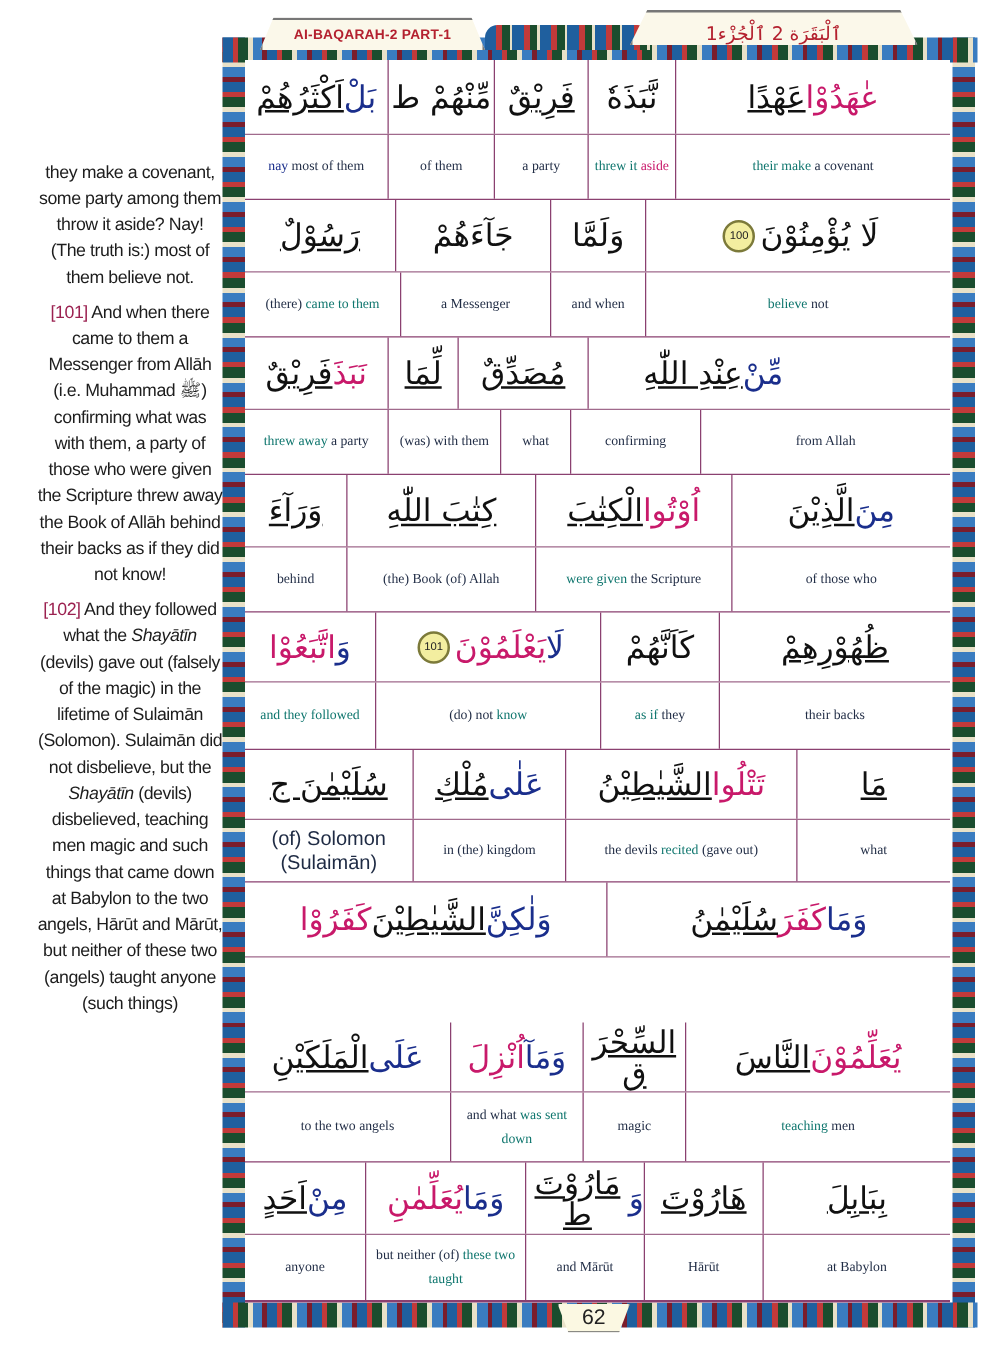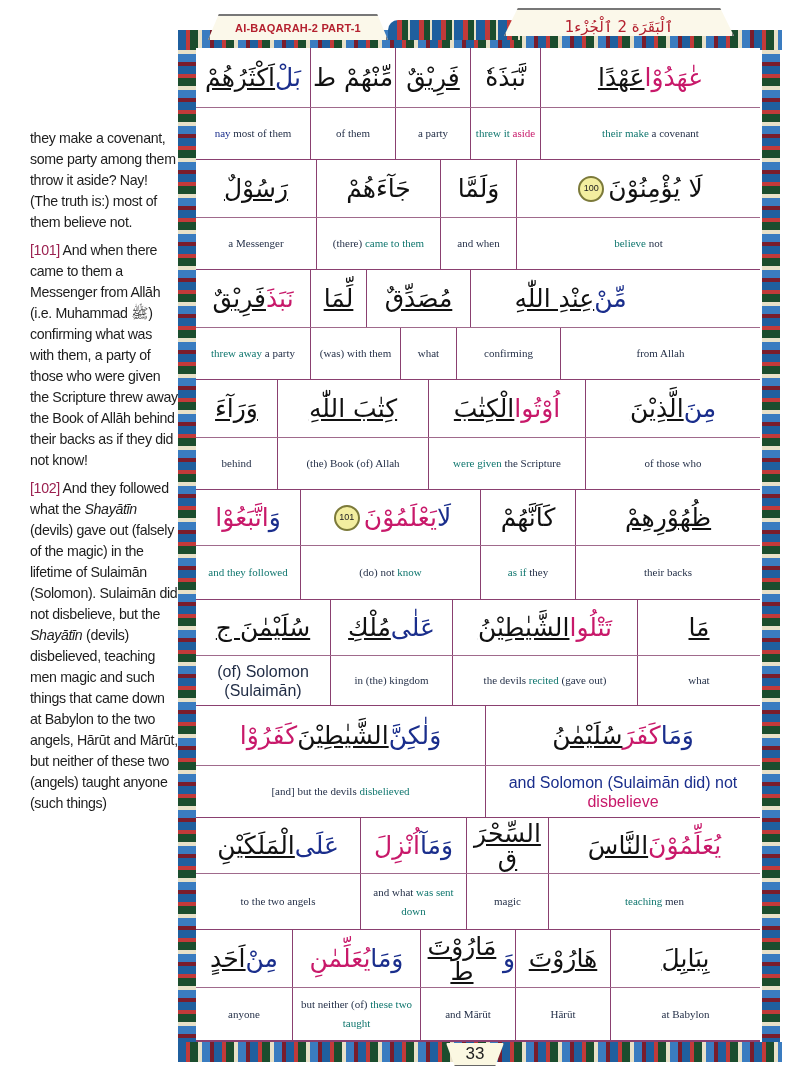--- a/index.html
+++ b/index.html
@@ -8,21 +8,21 @@
     background:#ffffff;
     font-family:"Liberation Serif", serif;
   }
   
   .side-text {
     position:absolute; left:30px; top:128px; width:148px;
     font-family:"Liberation Sans", sans-serif;
     font-size:14.2px; line-height:21px; color:#1d1d1d;
     letter-spacing:-0.35px;
   }
-  .side-text p { margin:0 0 7px 0; }
+  .side-text p { margin:0 0 7px 0;text-align:center; }
   .side-text .vnum { color:#9b2150; }
   .side-text em { font-style:italic; }
   .frame-top, .frame-bottom {
     position:absolute; left:178px; width:604px; height:20px;
     background:repeating-linear-gradient(90deg,#1f5f9e 0 8px,#c23a3a 8px 12px,#1b4d2e 12px 20px,#e8e1c8 20px 24px,#3a7cc0 24px 32px,#7a1d2c 32px 36px);
   }
   .frame-top { top:30px; }
   .frame-bottom { top:1042px; }
   .frame-left, .frame-right {
     position:absolute; top:30px; width:18px; height:1032px;
@@ -115,21 +115,21 @@
 <div class="frame-top"></div>
 <div class="frame-bottom"></div>
 <div class="header-ornament"></div>
 
 <div class="plaque plaque-left">
   <span>AI-BAQARAH-2 PART-1</span>
 </div>
 <div class="plaque plaque-right">
   <span>ٱلْبَقَرَة 2 ٱلْجُزْء1</span>
 </div>
-<div class="page-number">33</div>
+<div class="page-number">62</div>
 
 <div class="grid">
 
   <div class="row ar" style="top:0;height:60px">
     <div class="cell" style="width:114px">
         <span class="c-blue">بَلْ </span>
         <span class="c-dark">اَكْثَرُهُمْ</span>
       </div>
     <div class="cell c-blue" style="width:85px">
         <span>مِّنْهُمْ ط</span>
@@ -172,25 +172,25 @@
       </div>
     <div class="cell c-blue" style="width:76px">
         <span>وَلَمَّا</span>
       </div>
     <div class="cell c-pink" style="width:244px">
         <span>لَا يُؤْمِنُوْنَ</span>
         <span class="ayah">100</span>
       </div>
   </div>
   <div class="row en" style="top:170px;height:52px">
+    <div class="cell" style="width:124px">
+        <span><span>(there) </span><span class="c-maroon">came</span><span class="c-maroon"> to them</span></span>
+      </div>
     <div class="cell c-navy" style="width:120px">
         <span>a Messenger</span>
-      </div>
-    <div class="cell" style="width:124px">
-        <span><span>(there) </span><span class="c-maroon">came</span><span class="c-maroon"> to them</span></span>
       </div>
     <div class="cell c-blue" style="width:76px">
         <span>and when</span>
       </div>
     <div class="cell" style="width:244px">
         <span><span class="c-maroon">believe</span><span> not</span></span>
       </div>
   </div>
 
   <div class="row ar" style="top:222px;height:58px">
@@ -326,28 +326,20 @@
         <span class="c-blue">وَلٰكِنَّ </span>
         <span class="c-dark">الشَّيٰطِيْنَ </span>
         <span class="c-pink">كَفَرُوْا</span>
       </div>
     <div class="cell" style="width:275px">
         <span class="c-blue">وَمَا </span>
         <span class="c-pink">كَفَرَ </span>
         <span class="c-dark">سُلَيْمٰنُ</span>
       </div>
   </div>
-  <div class="row en" style="top:718px;height:52px">
-    <div class="cell" style="width:289px">
-        <span><span>[and] but the devils </span><span class="c-maroon">disbelieved</span></span>
-      </div>
-    <div class="cell sans" style="width:275px">
-        <span><span class="c-blue">and Solomon (Sulaimān did) not </span><span class="c-pink">disbelieve</span></span>
-      </div>
-  </div>
 
   <div class="row ar" style="top:770px;height:56px">
     <div class="cell" style="width:164px">
         <span class="c-blue">عَلَى </span>
         <span class="c-dark">الْمَلَكَيْنِ</span>
       </div>
     <div class="cell" style="width:106px">
         <span class="c-blue">وَمَآ </span>
         <span class="c-pink">اُنْزِلَ</span>
       </div>

